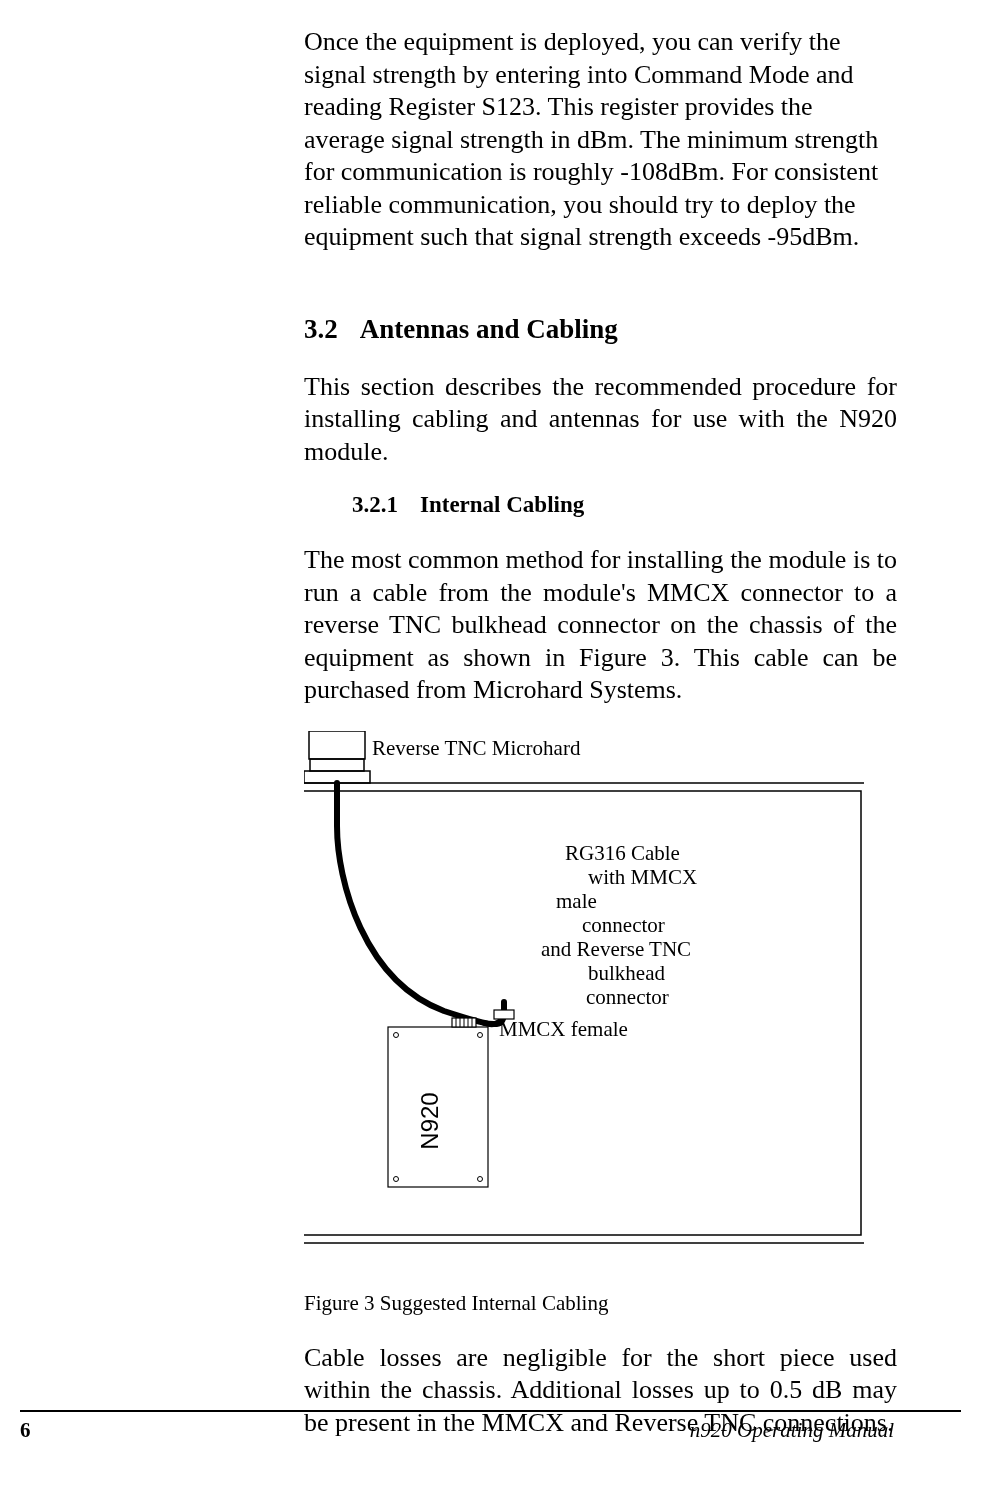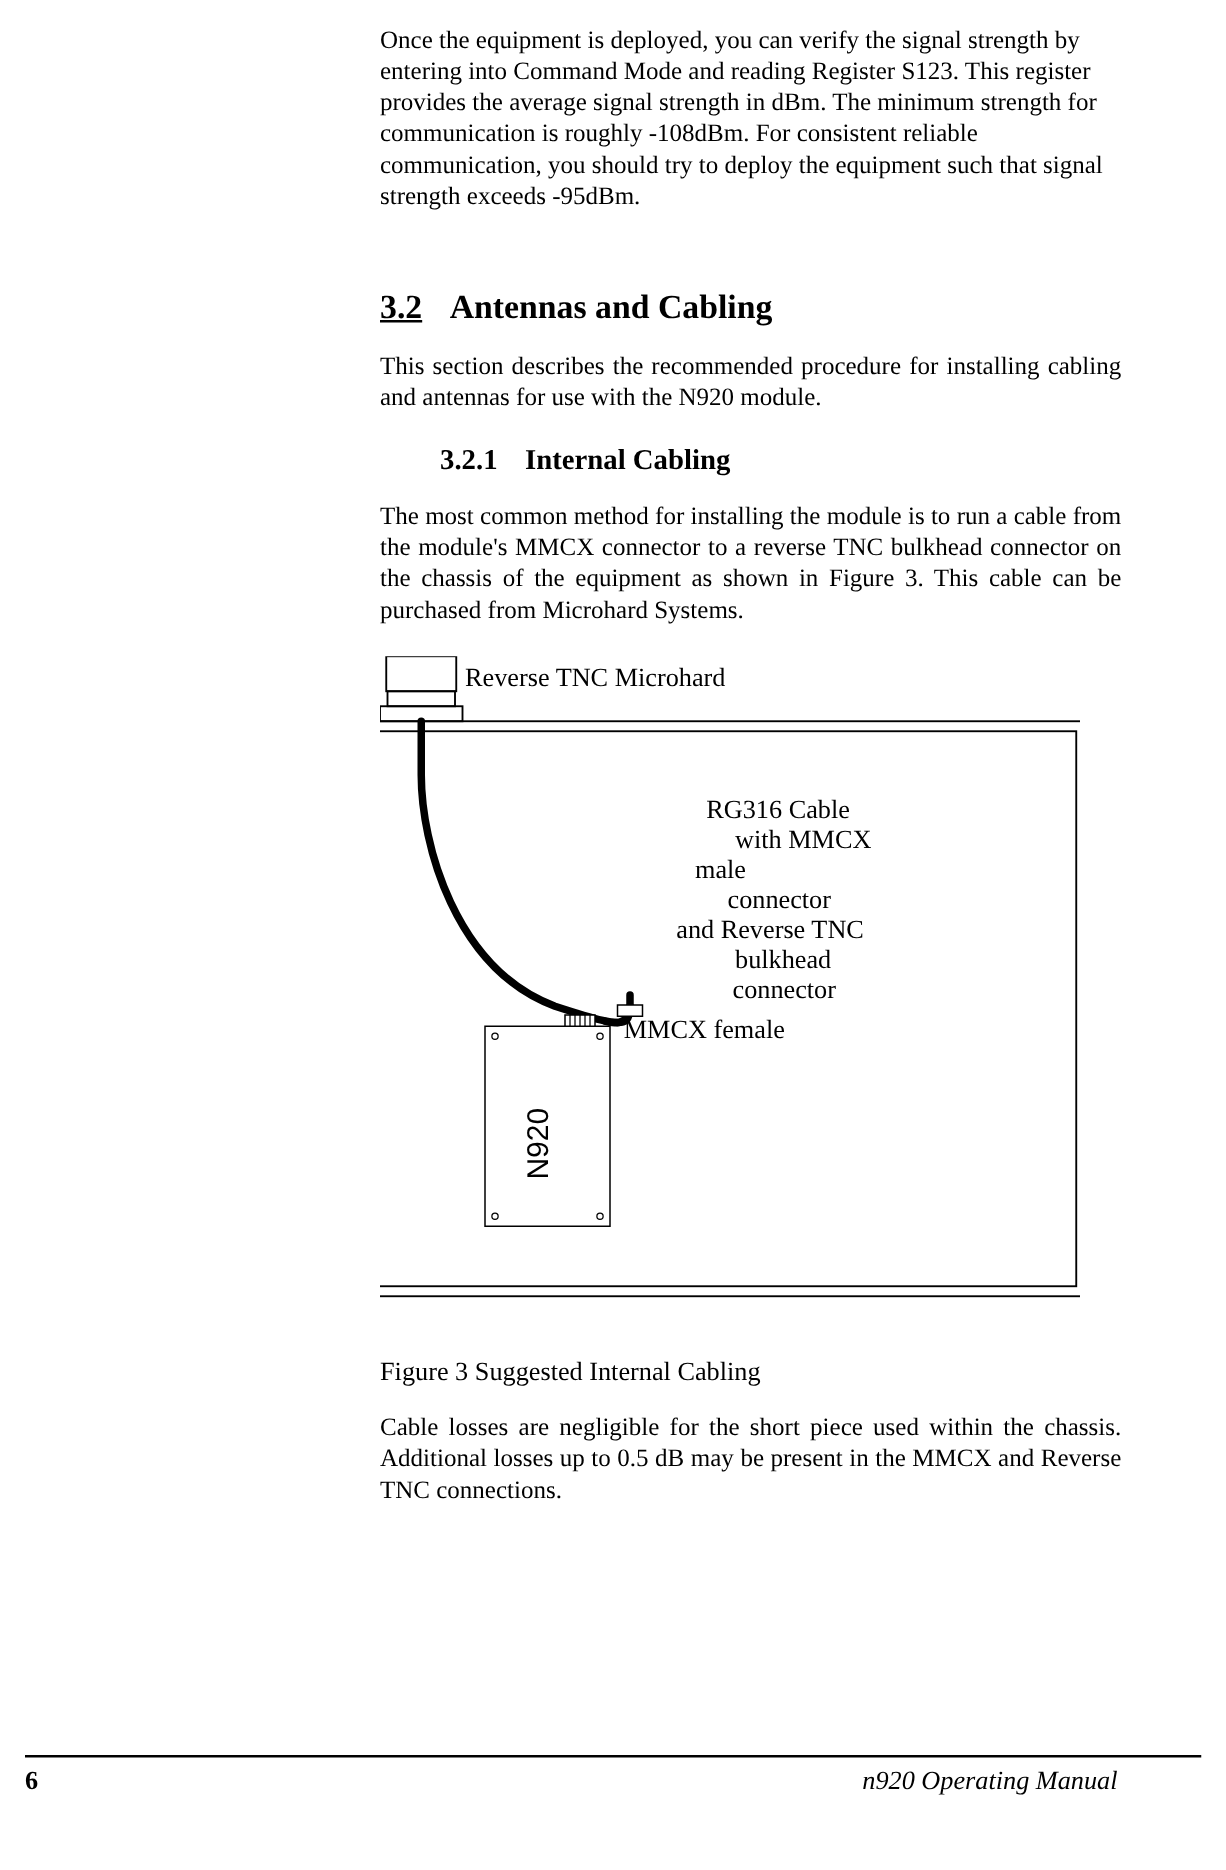--- a/index.html
+++ b/index.html
@@ -12,40 +12,40 @@
   .page {
     position: relative;
     width: 981px;
     height: 1496px;
     box-sizing: border-box;
     padding-left: 304px;
     padding-right: 84px;
     padding-top: 0px;
   }
   .para {
-    font-size: 20px;
+    font-size: 26px;
     line-height: 1.25;
     margin-bottom: 24px;
   }
   .para.justify {
     text-align: justify;
   }
   .h2 {
     font-size: 27px;
     font-weight: bold;
     margin-top: 60px;
     margin-bottom: 12px;
   }
   .h3 {
     font-size: 23px;
     font-weight: bold;
     margin-top: 18px;
     margin-bottom: 12px;
   }
-  .h2 .num { display: inline-block; margin-right: 22px; text-decoration: underline; }
+  .h2 .num { display: inline-block; margin-right: 22px; }
   .h3 .num { display: inline-block; margin-right: 22px; margin-left: 48px; }
   .caption {
     font-size: 21px;
     font-weight: normal;
     margin-top: 40px;
     margin-bottom: 10px;
   }
   .figure-wrap {
     width: 100%;
     margin-top: 10px;

